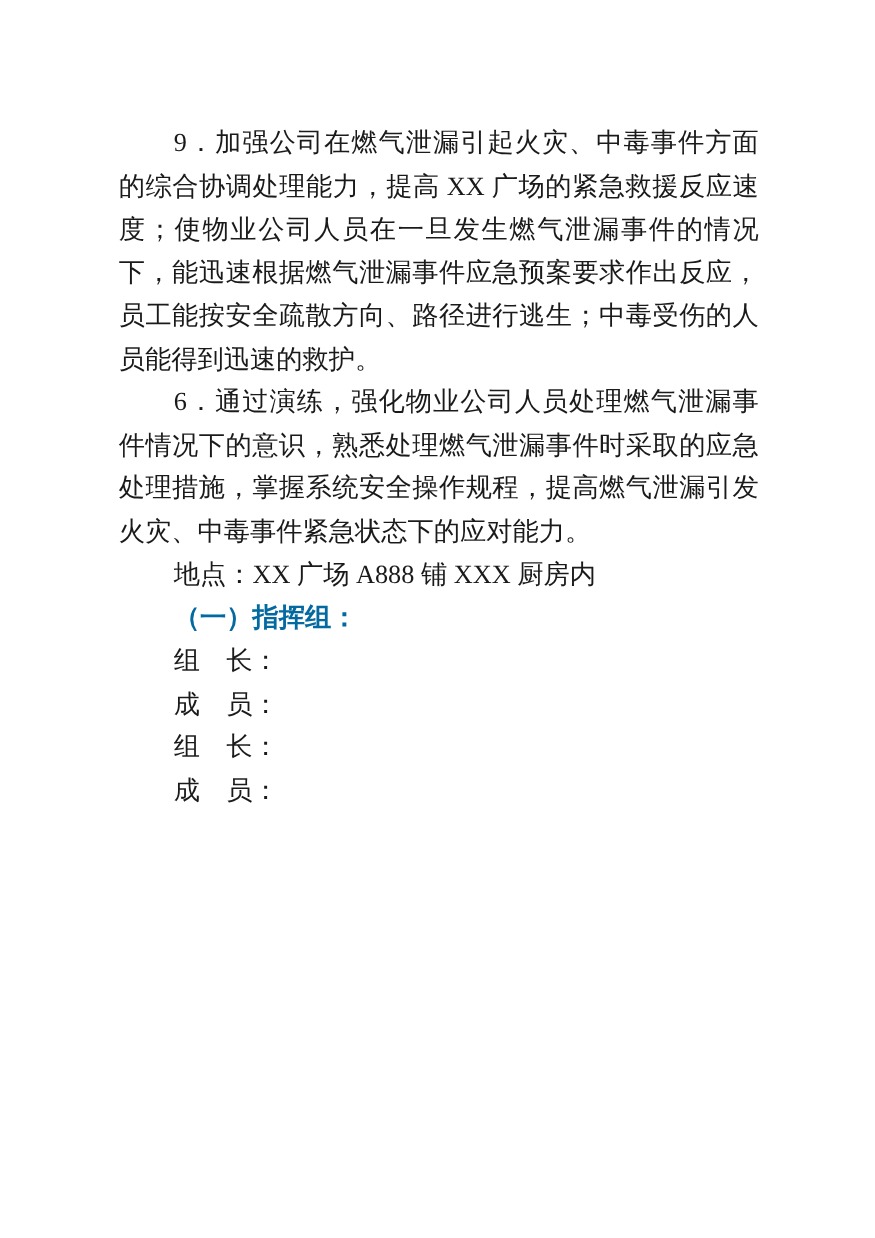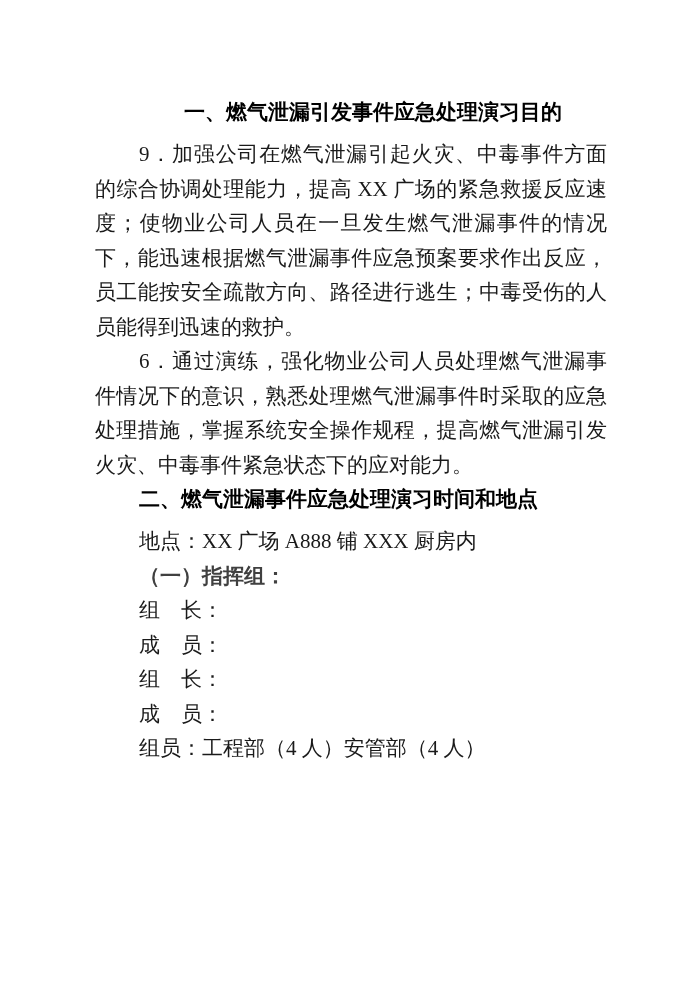--- a/index.html
+++ b/index.html
@@ -42,48 +42,45 @@
     text-indent: 44px;
   }
   .doc-line {
     margin: 0;
     line-height: 34.5px;
     text-indent: 44px;
     white-space: pre-wrap;
   }
   .doc-line.subgroup-heading {
     font-weight: bold;
-    color: #404040;
+    color: #0369a1;
   }
 </style>
 </head>
 <body>
 
 <div class="page">
 
-  <h1 class="doc-heading centered">一、燃气泄漏引发事件应急处理演习目的</h1>
 
   <p class="body-para">9．加强公司在燃气泄漏引起火灾、中毒事件方面的综合协调处理能力，提高 XX 广场的紧急救援反应速度；使物业公司人员在一旦发生燃气泄漏事件的情况下，能迅速根据燃气泄漏事件应急预案要求作出反应，员工能按安全疏散方向、路径进行逃生；中毒受伤的人员能得到迅速的救护。</p>
 
   <p class="body-para">6．通过演练，强化物业公司人员处理燃气泄漏事件情况下的意识，熟悉处理燃气泄漏事件时采取的应急处理措施，掌握系统安全操作规程，提高燃气泄漏引发火灾、中毒事件紧急状态下的应对能力。</p>
 
-  <h2 class="doc-heading left">二、燃气泄漏事件应急处理演习时间和地点</h2>
 
 
   <p class="doc-line">地点：XX 广场 A888 铺 XXX 厨房内</p>
 
 
   <p class="doc-line subgroup-heading">（一）指挥组：</p>
 
   <p class="doc-line">组　长：</p>
 
 
   <p class="doc-line">成　员：</p>
 
 
   <p class="doc-line">组　长：</p>
 
   <p class="doc-line">成　员：</p>
 
-  <p class="doc-line">组员：工程部（4 人）安管部（4 人）</p>
 
 
 </div>
 
 </body></html>

